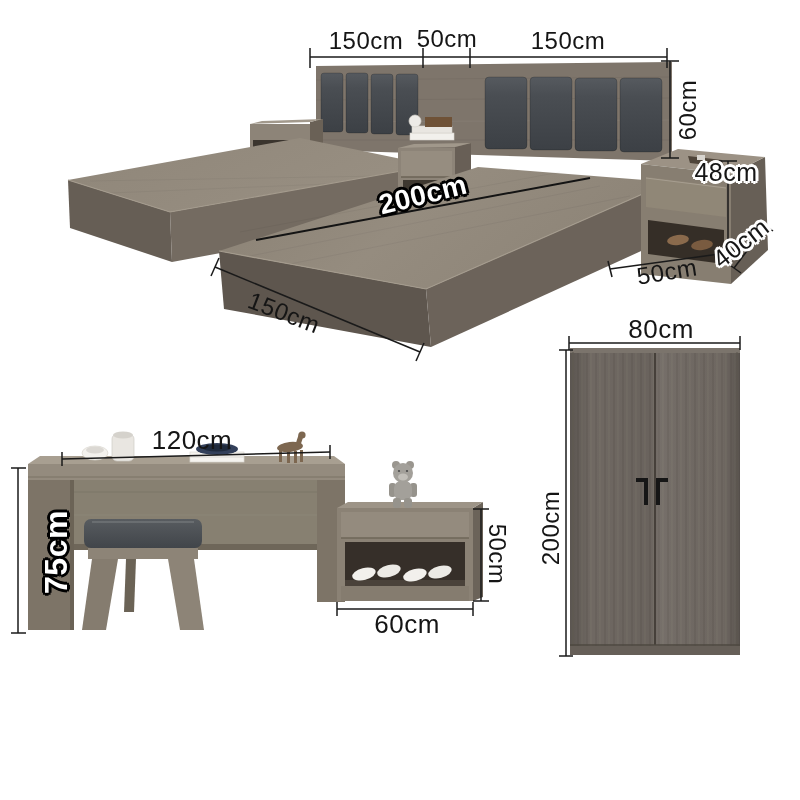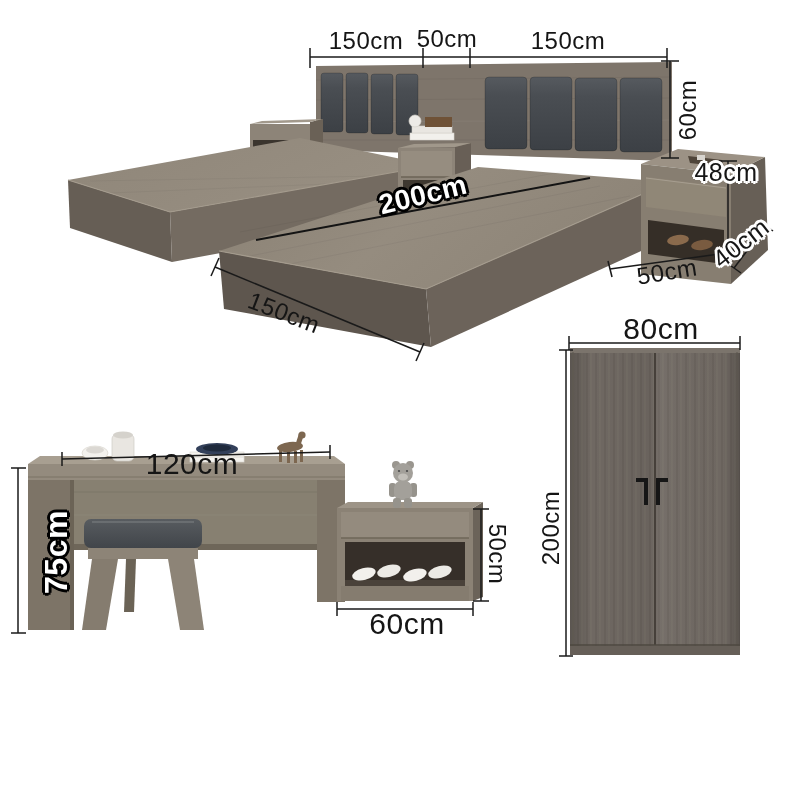--- a/index.html
+++ b/index.html
@@ -1,21 +1,21 @@
 <!DOCTYPE html>
 <html><head>
 <meta charset="utf-8">
 <style>
   html,body{margin:0;padding:0;background:#fff;}
   #stage{position:relative;width:800px;height:800px;background:#ffffff;overflow:hidden;
          font-family:"Liberation Sans",sans-serif;}
   #scene{position:absolute;left:0;top:0;}
   .lbl{position:absolute;font-size:24px;font-weight:400;color:#151515;white-space:nowrap;
        transform:translate(-50%,-50%);line-height:1;letter-spacing:.5px;}
-  .lbl.md{font-size:30px;}
+  .lbl.md{font-size:26px;}
   .lbl.sm{font-size:25px;}
   .outl{color:#ffffff;font-weight:700;
         text-shadow:-2px -2px 0 #000,2px -2px 0 #000,-2px 2px 0 #000,2px 2px 0 #000,
                     -3px 0 0 #000,3px 0 0 #000,0 -3px 0 #000,0 3px 0 #000;}
   .halo{text-shadow:-2px -2px 0 #fff,2px -2px 0 #fff,-2px 2px 0 #fff,2px 2px 0 #fff,
                     -3px 0 0 #fff,3px 0 0 #fff,0 -3px 0 #fff,0 3px 0 #fff;}
 </style>
 </head>
 <body>
 
@@ -274,21 +274,21 @@
 <div class="lbl" style="left:366px;top:41px;">150cm</div>
 <div class="lbl" style="left:447px;top:39px;">50cm</div>
 <div class="lbl" style="left:568px;top:41px;">150cm</div>
 <div class="lbl" style="left:688px;top:110px;transform:translate(-50%,-50%) rotate(-90deg);">60cm</div>
 <div class="lbl sm halo" style="left:726px;top:172px;text-align:center;">48cm</div>
 <div class="lbl outl" style="left:423px;top:195px;font-size:28px;transform:translate(-50%,-50%) rotate(-14deg);">200cm</div>
 <div class="lbl sm halo" style="left:741px;top:243px;transform:translate(-50%,-50%) rotate(-38deg);">40cm</div>
 <div class="lbl" style="left:667px;top:272px;transform:translate(-50%,-50%) rotate(-9deg);">50cm</div>
 <div class="lbl" style="left:284px;top:313px;transform:translate(-50%,-50%) rotate(21deg);">150cm</div>
 
-<div class="lbl md" style="left:192px;top:440px;margin-top:24px;">120cm</div>
+<div class="lbl md" style="left:192px;top:440px;">120cm</div>
 <div class="lbl outl" style="left:56px;top:552px;font-size:32px;transform:translate(-50%,-50%) rotate(-90deg);">75cm</div>
 <div class="lbl" style="left:497px;top:554px;transform:translate(-50%,-50%) rotate(90deg);">50cm</div>
 <div class="lbl md" style="left:407px;top:624px;">60cm</div>
 
 <div class="lbl md" style="left:661px;top:329px;">80cm</div>
 <div class="lbl" style="left:551px;top:528px;transform:translate(-50%,-50%) rotate(-90deg);">200cm</div>
 
 </div>
 
 </body></html>

